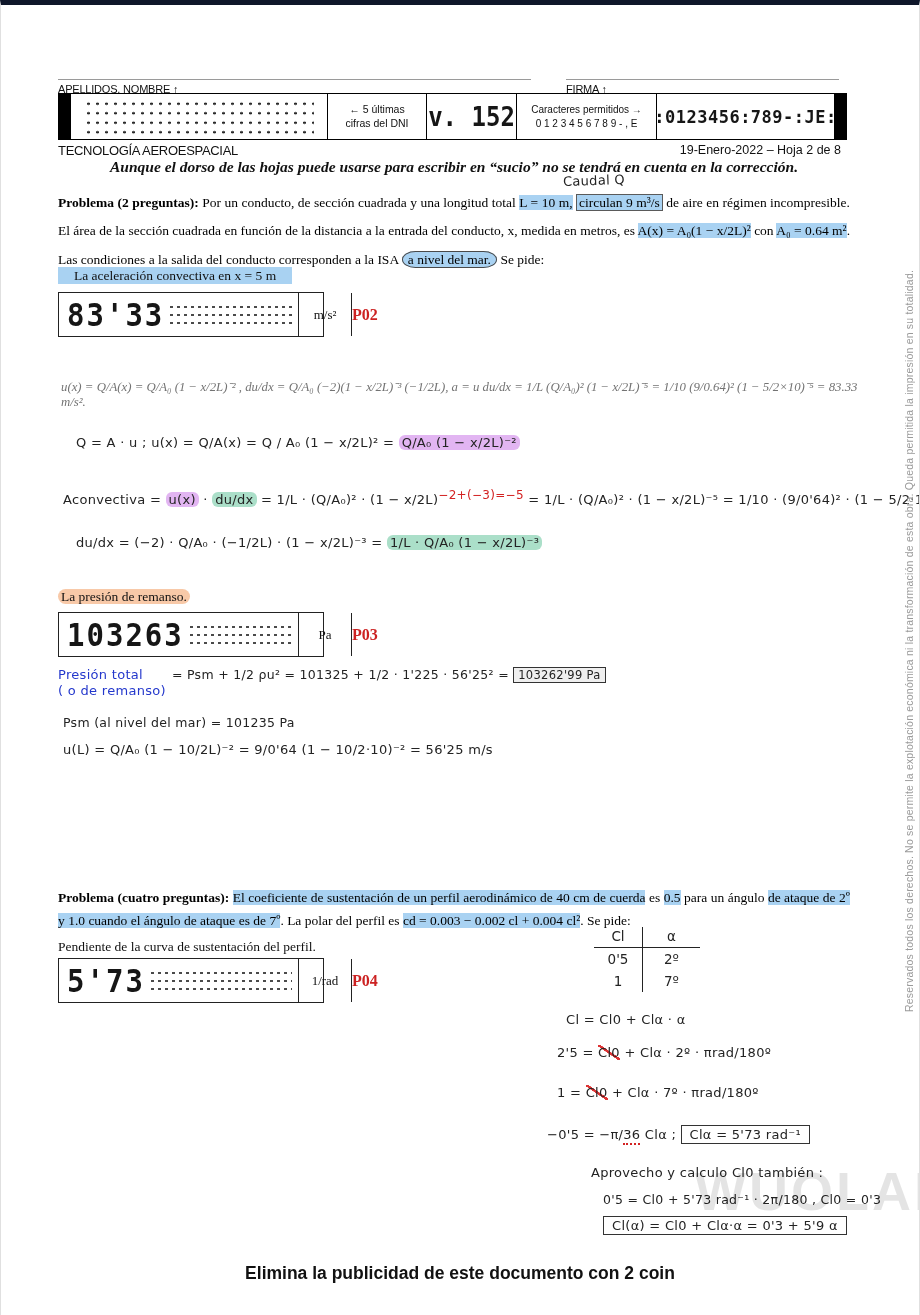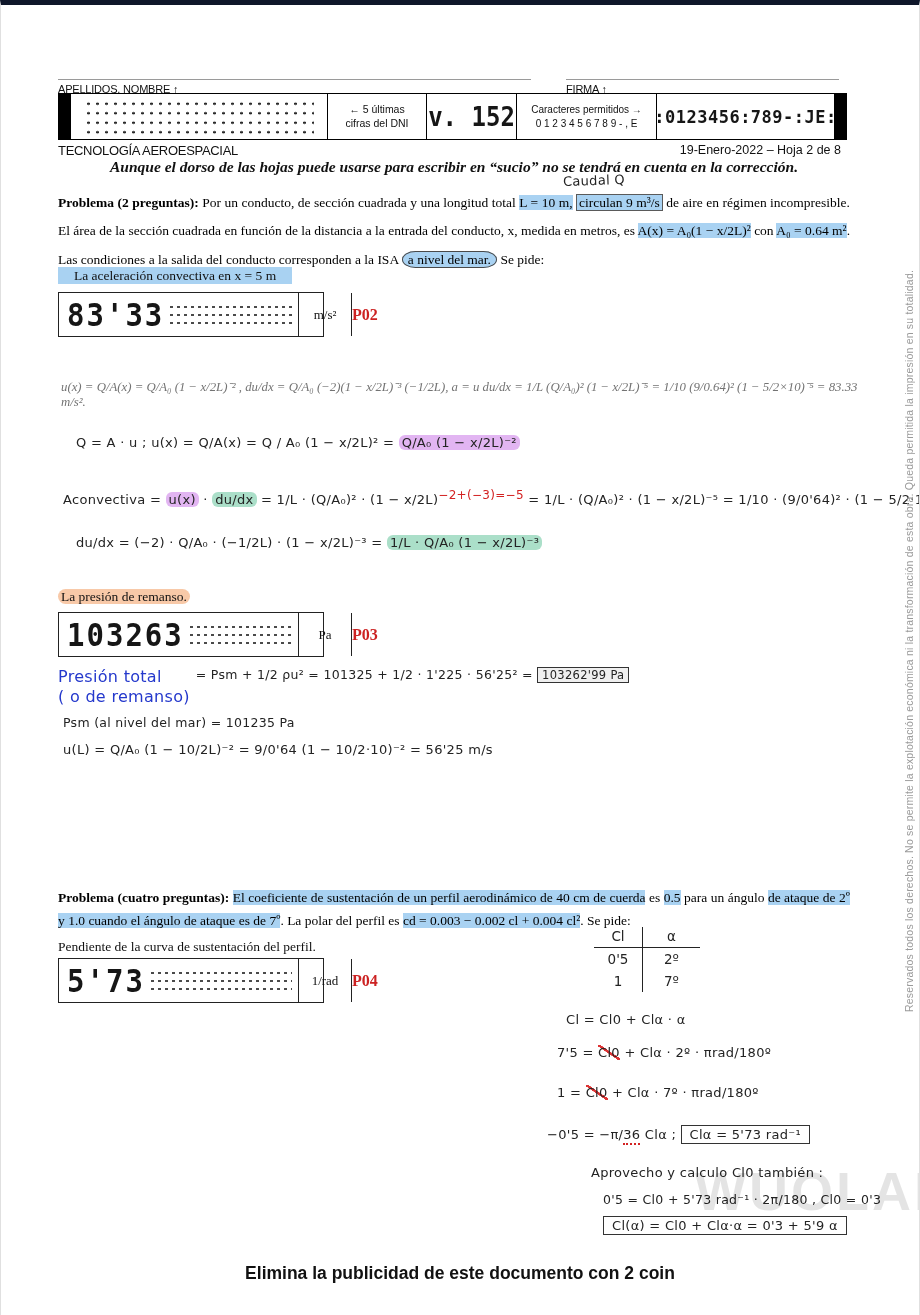--- a/index.html
+++ b/index.html
@@ -142,21 +142,21 @@
     </div>
     <div class="ans-unit">
         <span>Pa</span>
       </div>
     <div class="ans-code">
         <span>P03</span>
       </div>
   </div>
 
   <div class="abs" style="left:57px;top:662px;display:flex;align-items:flex-start;">
-    <div class="hand hand-blue" style="font-size:16px;line-height:1.25;">
+    <div class="hand hand-blue" style="font-size:13px;line-height:1.25;">
       <div>Presión total</div>
       <div>( o de remanso)</div>
     </div>
     <div class="hand" style="font-size:12.5px;margin-left:6px;">
       <span> = Psm + 1/2 ρu²  =  101325 + 1/2 · 1'225 · 56'25² = </span><span class="handbox" style="padding:0 4px;font-size:11.5px;">103262'99 Pa</span>
     </div>
   </div>
   <div class="abs hand" style="left:62px;top:710px;font-size:12.5px;">Psm (al nivel del mar) = 101235 Pa</div>
   <div class="abs hand" style="left:62px;top:737px;font-size:13px;">u(L) =  Q/A₀ (1 − 10/2L)⁻²  =  9/0'64 (1 − 10/2·10)⁻²  = 56'25 m/s</div>
 
@@ -184,21 +184,21 @@
     <div class="ht-h ht-c2">α</div>
     <div class="ht-cell">0'5</div>
     <div class="ht-cell ht-c2">2º</div>
     <div class="ht-cell">1</div>
     <div class="ht-cell ht-c2">7º</div>
   </div>
 
   <div class="abs hand" style="left:565px;top:1007px;">Cl = Cl0 + Clα · α</div>
 
   <div class="abs hand" style="left:556px;top:1040px;">
-    <span>7'5 = </span><span class="cross">Cl0</span><span> + Clα · 2º · πrad/180º</span>
+    <span>2'5 = </span><span class="cross">Cl0</span><span> + Clα · 2º · πrad/180º</span>
   </div>
 
   <div class="abs hand" style="left:556px;top:1080px;">
     <span>1 = </span><span class="cross">Cl0</span><span> + Clα · 7º · πrad/180º</span>
   </div>
 
   <div class="abs hand" style="left:546px;top:1122px;">
     <span>−0'5 = −π/</span><span class="dotted-red">36</span><span> Clα  ; </span><span class="handbox2">Clα = 5'73 rad⁻¹</span>
   </div>
 

